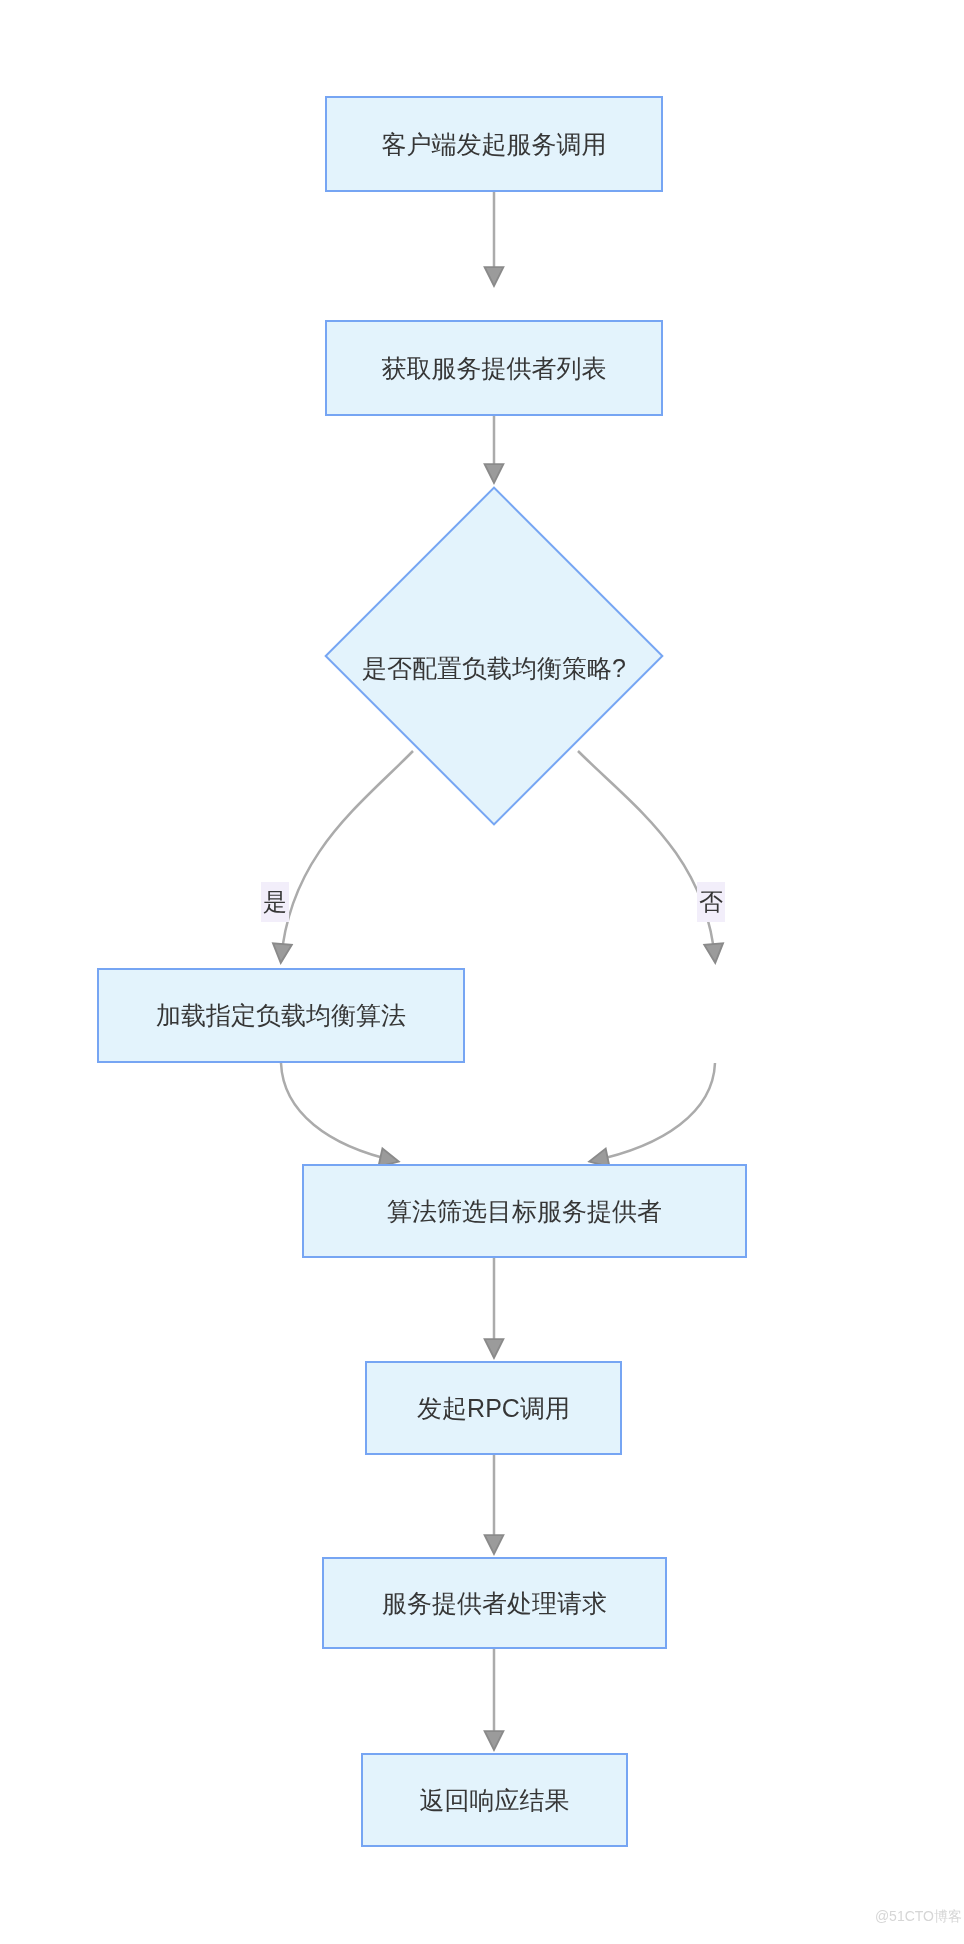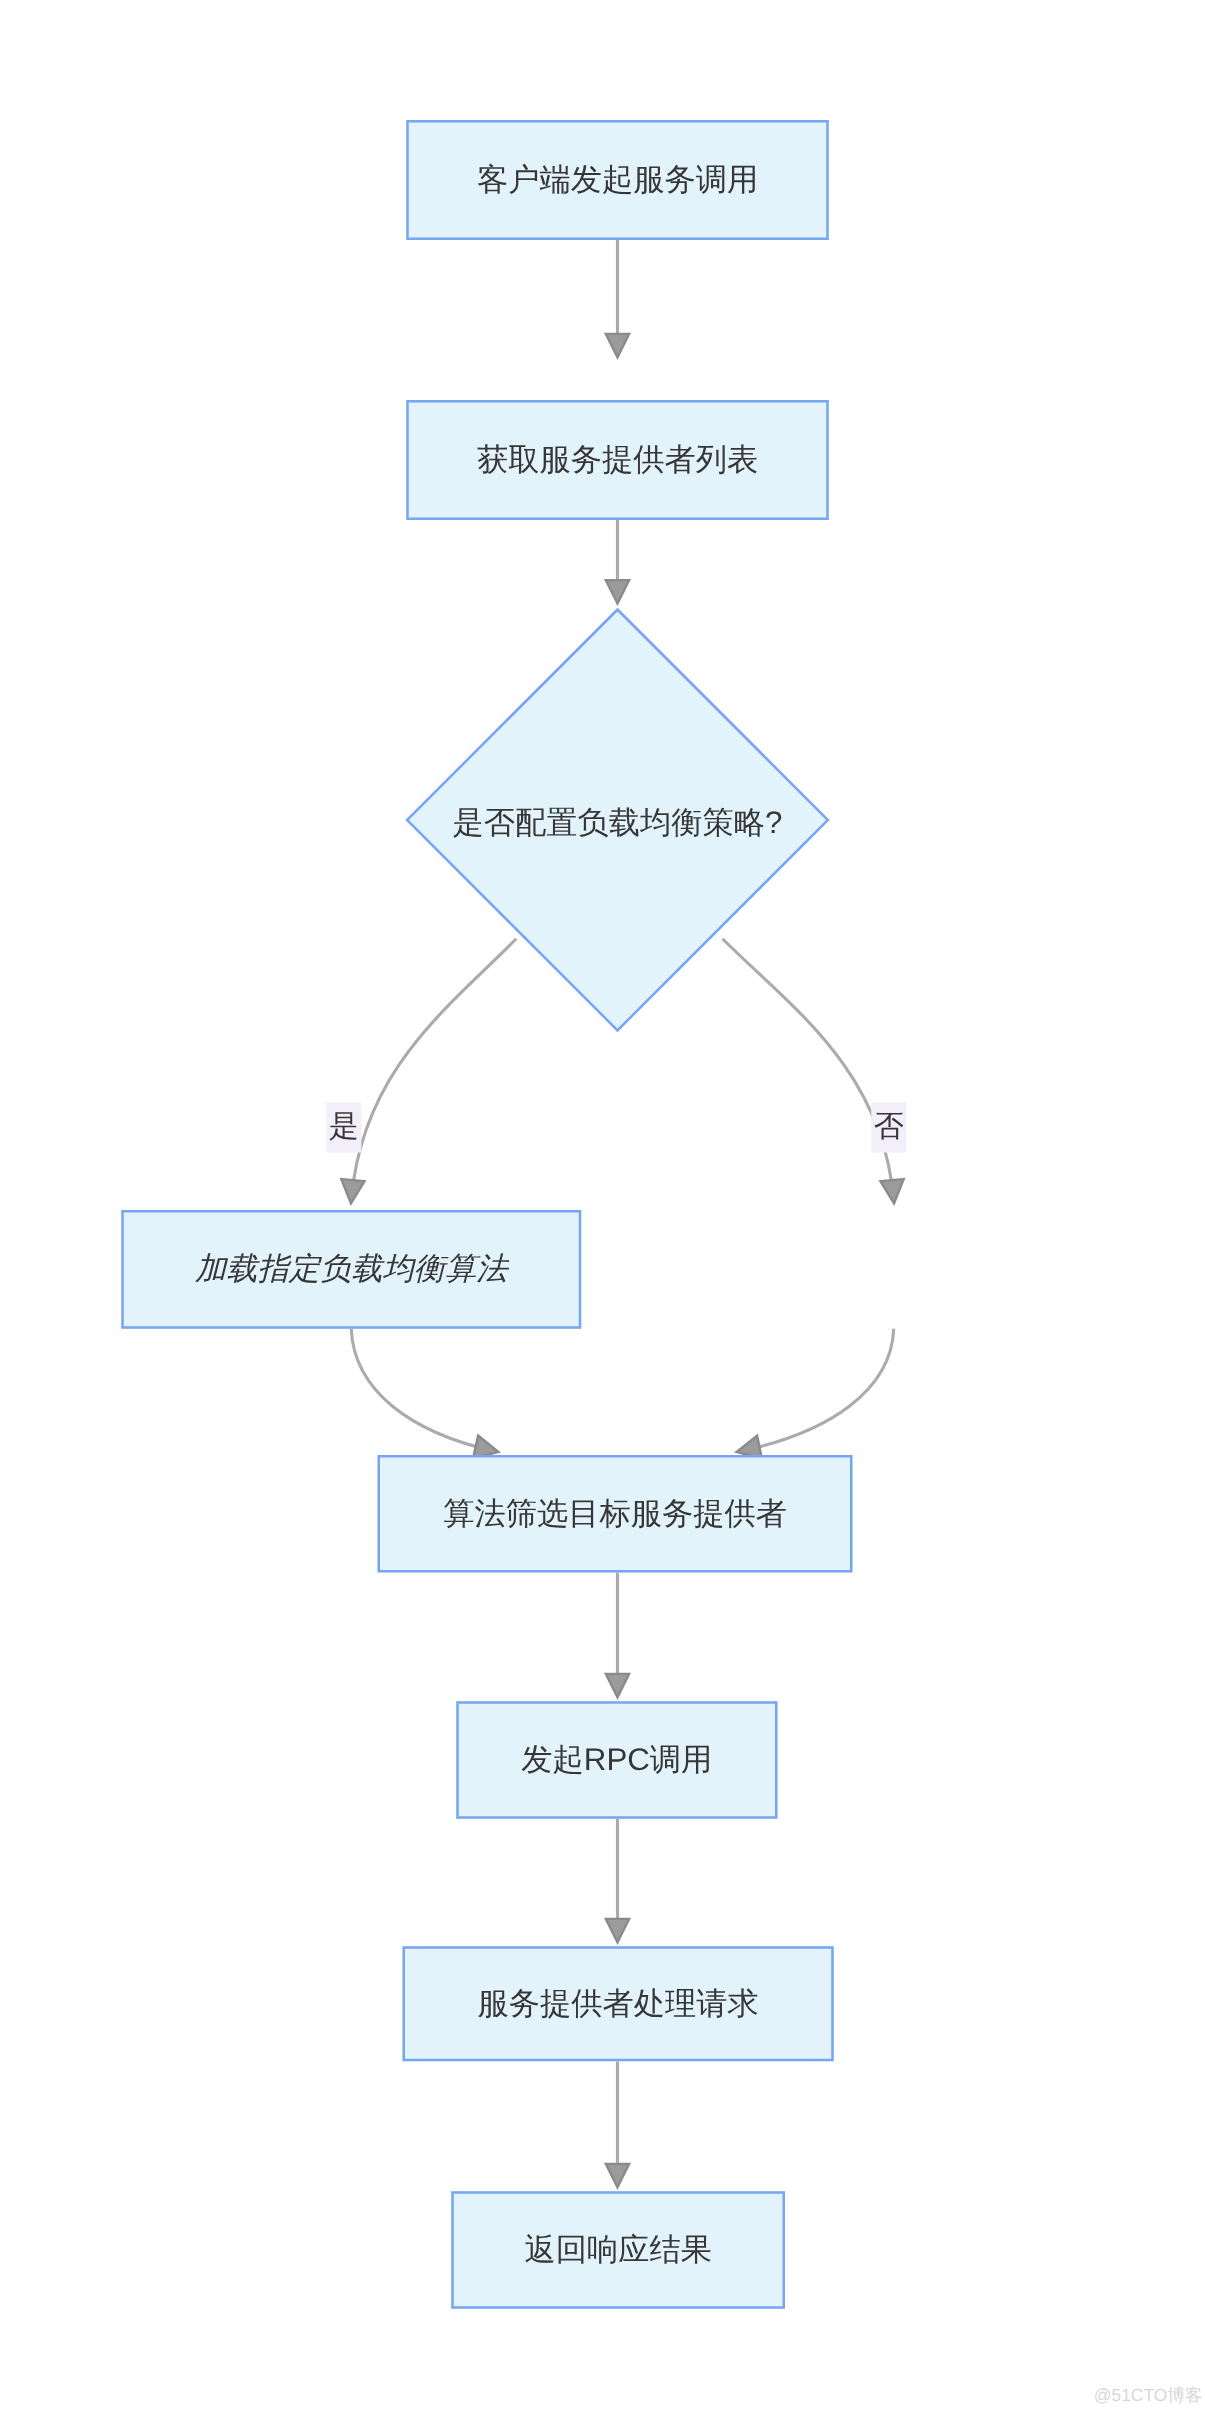--- a/index.html
+++ b/index.html
@@ -42,20 +42,21 @@
     transform: rotate(45deg);
     background: var(--node_fill, #e3f3fc);
     border: 2px solid var(--node_border, #76a5f3);
   }
   .diamond-label {
     position: absolute;
     width: 320px;
     color: var(--text_color, #363636);
     font-size: 25px;
     text-align: center;
+    margin-top: 11px;
   }
   .edge-label {
     position: absolute;
     background: var(--label_bg, #f2eefa);
     color: var(--text_color, #363636);
     font-size: 24px;
     padding: 7px 2px;
     line-height: 1.1;
     text-align: center;
   }
@@ -93,24 +94,24 @@
 
   <div class="node" style="left:325px; top:289px; width:338px; height:96px;margin-top:31px;">获取服务提供者列表</div>
 
   <div class="diamond-shape" style="left:374px; top:536px;"></div>
   <div class="diamond-label" style="left:334px; top:641px;">是否配置负载均衡策略?</div>
 
   <div class="edge-label" style="left:261px; top:882px;">是</div>
 
   <div class="edge-label" style="left:697px; top:882px;">否</div>
 
-  <div class="node" style="left:97px; top:968px; width:368px; height:95px;font-style:italic;">加载指定负载均衡算法</div>
+  <div class="node" style="left:97px; top:968px; width:368px; height:95px;">加载指定负载均衡算法</div>
 
 
-  <div class="node" style="left:302px; top:1164px; width:380px; height:94px;">算法筛选目标服务提供者</div>
+  <div class="node" style="left:302px; top:1164px; width:445px; height:94px;">算法筛选目标服务提供者</div>
 
   <div class="node" style="left:322px; top:1557px; width:345px; height:92px;">服务提供者处理请求</div>
 
   <div class="node" style="left:365px; top:1361px; width:257px; height:94px;">发起RPC调用</div>
 
   <div class="node" style="left:361px; top:1753px; width:267px; height:94px;">返回响应结果</div>
 
   <div class="watermark">@51CTO博客</div>
 
 </div>

